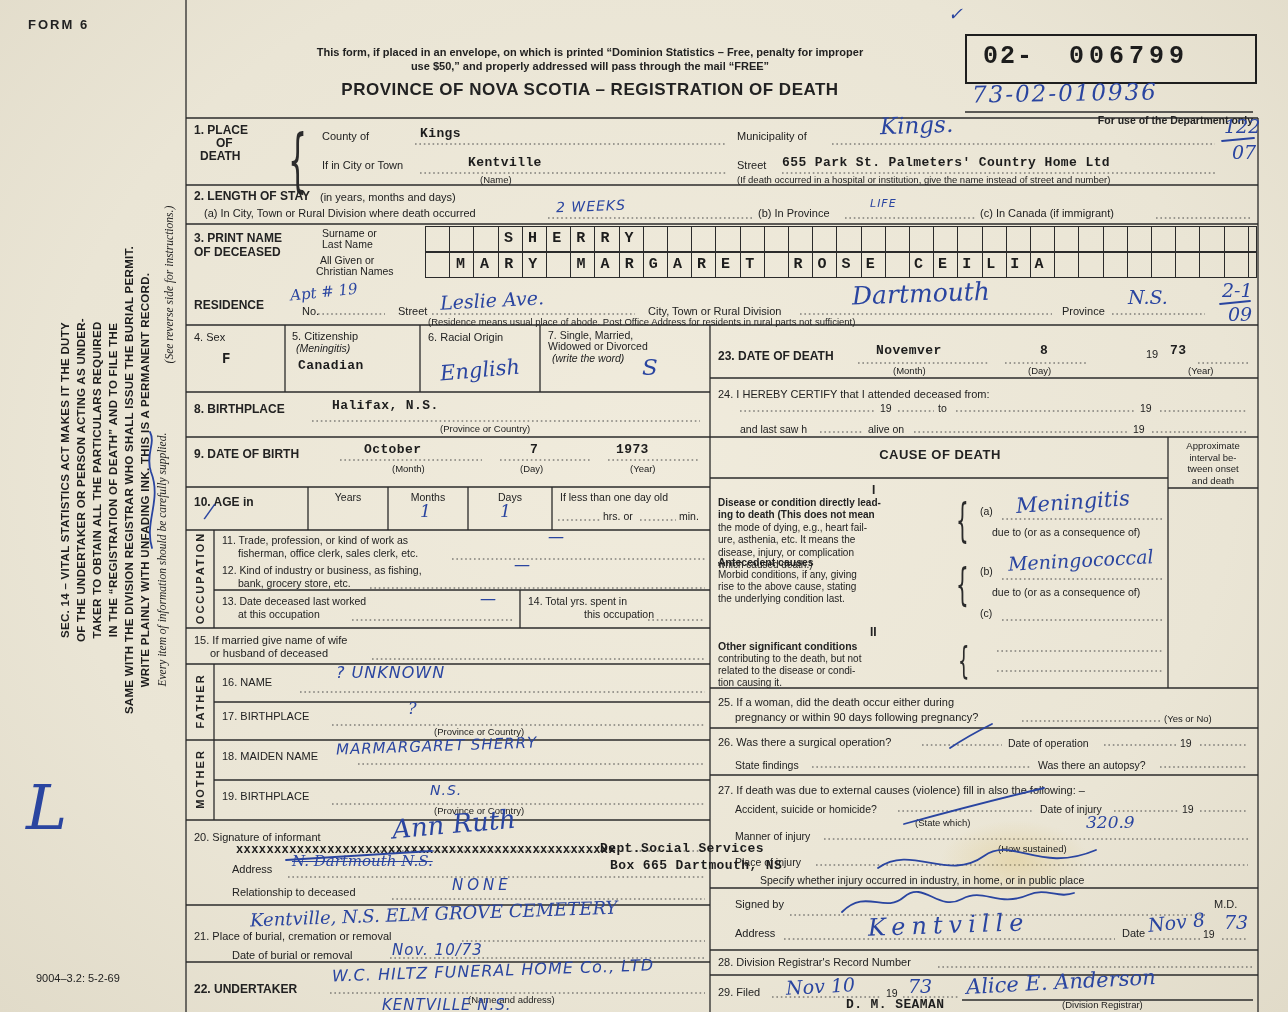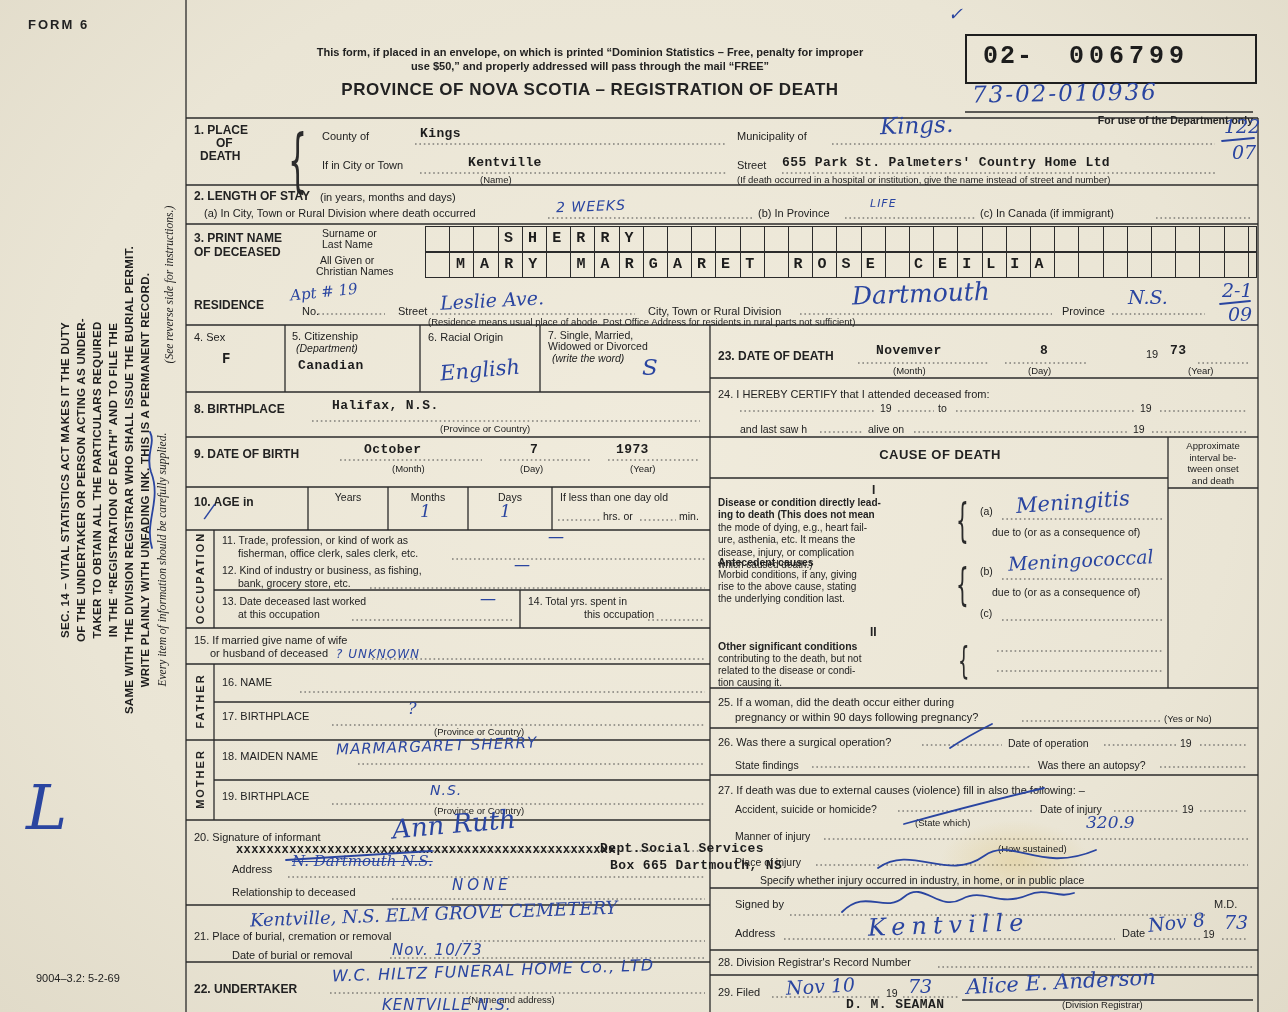--- a/index.html
+++ b/index.html
@@ -226,21 +226,21 @@
   <div class="t hw" style="left:440px;top:290px;font-size:19px;transform:rotate(-3deg);">Leslie Ave.</div>
   <div class="t s11" style="left:648px;top:305px;">City, Town or Rural Division</div>
   <div class="t hw" style="left:852px;top:280px;font-size:25px;transform:rotate(-2deg);">Dartmouth</div>
   <div class="t s11" style="left:1062px;top:305px;">Province</div>
   <div class="t hw" style="left:1128px;top:287px;font-size:19px;">N.S.</div>
   <div class="t s9" style="left:428px;top:317px;">(Residence means usual place of abode. Post Office Address for residents in rural parts not sufficient)</div>
 
   <div class="t s11" style="left:194px;top:331px;">4. Sex</div>
   <div class="t typed" style="left:222px;top:351px;font-size:14px;">F</div>
   <div class="t s11" style="left:292px;top:330px;">5. Citizenship</div>
-  <div class="t s10 i" style="left:296px;top:342px;">(Department)</div>
+  <div class="t s10 i" style="left:296px;top:342px;">(Meningitis)</div>
   <div class="t typed s13" style="left:298px;top:359px;">Canadian</div>
   <div class="t s11" style="left:428px;top:331px;">6. Racial Origin</div>
   <div class="t hw" style="left:440px;top:358px;font-size:21px;transform:rotate(-5deg);">English</div>
   <div class="t s10" style="left:548px;top:329px;">7. Single, Married,</div>
   <div class="t s10" style="left:548px;top:340px;">Widowed or Divorced</div>
   <div class="t s10 i" style="left:552px;top:352px;">(write the word)</div>
   <div class="t hw" style="left:642px;top:354px;font-size:23px;">S</div>
 
   <div class="t s12 b" style="left:194px;top:403px;">8. BIRTHPLACE</div>
   <div class="t typed s13" style="left:332px;top:399px;">Halifax, N.S.</div>
@@ -276,21 +276,21 @@
   <div class="t s10" style="left:238px;top:608px;">at this occupation</div>
   <div class="t hw" style="left:480px;top:590px;font-size:16px;">—</div>
   <div class="t s10" style="left:528px;top:595px;">14. Total yrs. spent in</div>
   <div class="t s10" style="left:544px;top:608px;padding-left:40px;">this occupation</div>
 
   <div class="t s11" style="left:194px;top:634px;">15. If married give name of wife</div>
   <div class="t s11" style="left:210px;top:647px;">or husband of deceased</div>
 
   <div class="vlab" style="left:160px;top:695px;width:80px;">FATHER</div>
   <div class="t s11" style="left:222px;top:676px;">16. NAME</div>
-  <div class="t hwp" style="left:336px;top:648px;font-size:12px;text-align:center;">?  UNKNOWN</div>
+  <div class="t hwp" style="left:336px;top:664px;font-size:16px;text-align:center;">?  UNKNOWN</div>
   <div class="t s11" style="left:222px;top:710px;">17. BIRTHPLACE</div>
   <div class="t hw" style="left:408px;top:700px;font-size:16px;">?</div>
   <div class="t s9" style="left:434px;top:727px;">(Province or Country)</div>
 
   <div class="vlab" style="left:160px;top:773px;width:80px;">MOTHER</div>
   <div class="t s11" style="left:222px;top:750px;">18. MAIDEN NAME</div>
   <div class="t hwp" style="left:336px;top:738px;font-size:15px;transform:rotate(-2deg);">MARMARGARET SHERRY</div>
   <div class="t s11" style="left:222px;top:790px;">19. BIRTHPLACE</div>
   <div class="t hwp" style="left:430px;top:782px;font-size:14px;">N.S.</div>
   <div class="t s9" style="left:434px;top:806px;">(Province or Country)</div>

